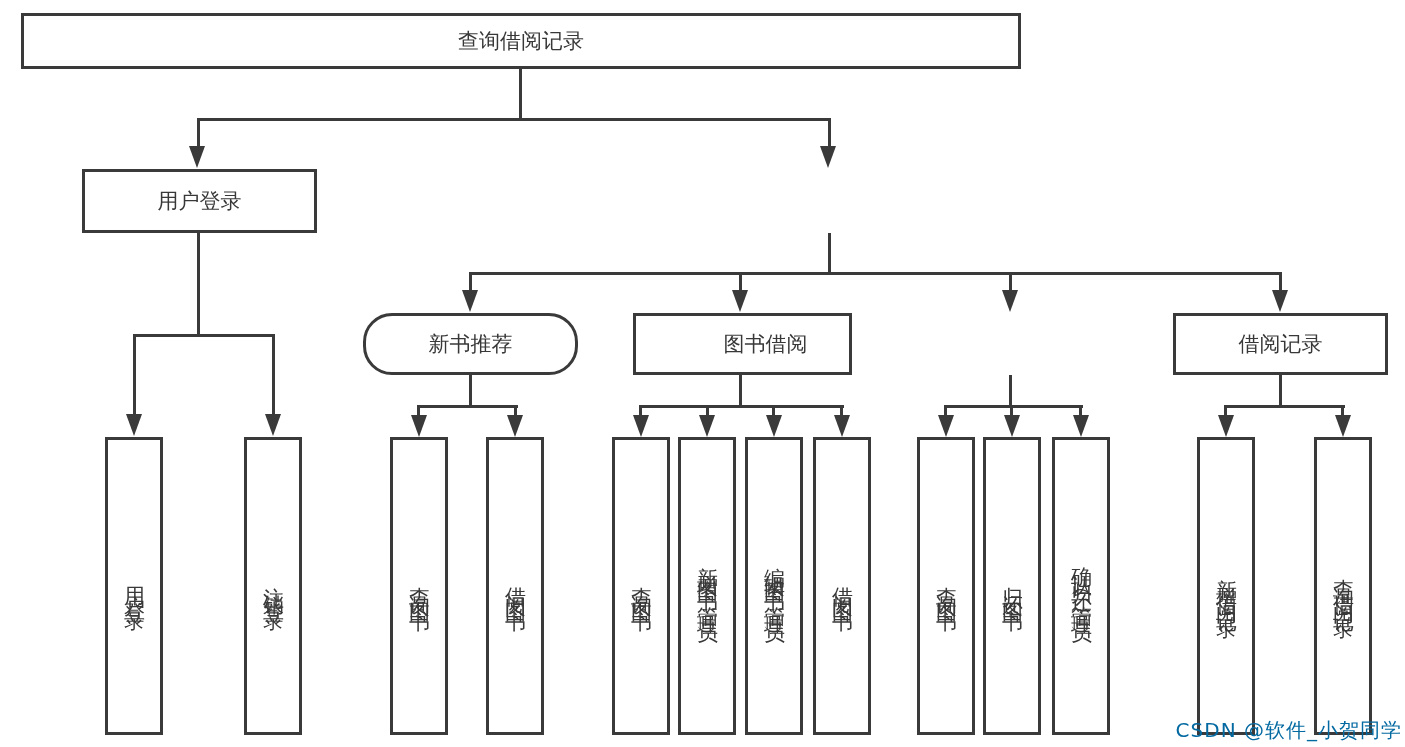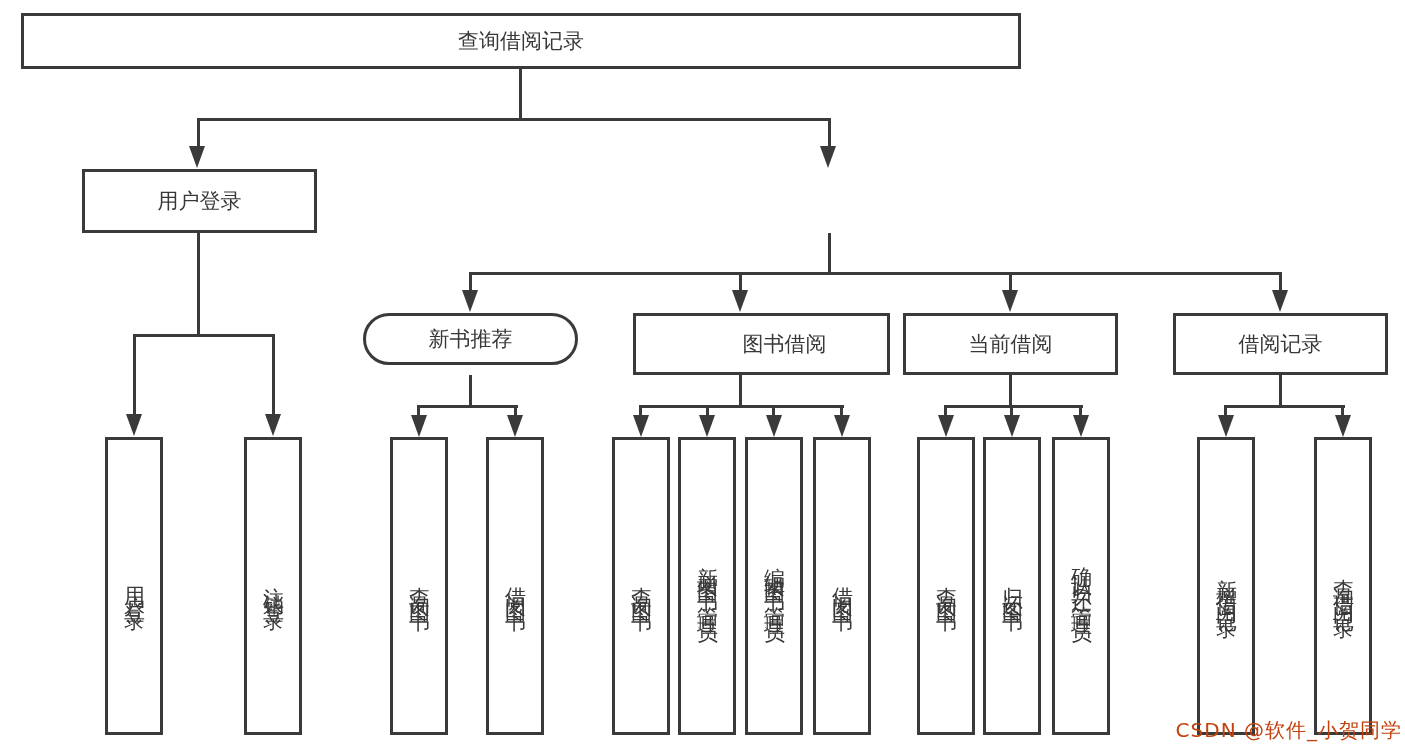--- a/index.html
+++ b/index.html
@@ -4,35 +4,34 @@
 <style>
   html,body{margin:0;padding:0;background:#fff;}
   .canvas{position:relative;width:1405px;height:747px;background:#ffffff;overflow:hidden;
           font-family:"DejaVu Sans","Liberation Sans",sans-serif;color:#333;}
   .box{position:absolute;box-sizing:border-box;border:3px solid #3a3a3a;background:#fff;
        display:flex;align-items:center;justify-content:center;font-size:21px;color:#383838;}
   .vbox span{writing-mode:vertical-rl;text-orientation:mixed;letter-spacing:8px;line-height:1;}
   .ln{position:absolute;background:#3a3a3a;}
   .ar{position:absolute;width:0;height:0;border-left:8px solid transparent;
       border-right:8px solid transparent;border-top:22px solid #3a3a3a;}
-  .watermark{position:absolute;right:3px;top:717px;font-size:20px;color:#c2410c;
+  .watermark{position:absolute;right:3px;top:717px;font-size:20px;color:#0369a1;
              letter-spacing:1px;white-space:nowrap;}
 </style>
 </head>
 <body>
 
 <div class="canvas">
 
   <div class="box" style="left:21px;top:13px;width:1000px;height:56px;">查询借阅记录</div>
 
   <div class="box" style="left:82px;top:169px;width:235px;height:64px;">用户登录</div>
 
-  <div class="box" style="left:363px;top:313px;width:215px;height:52px;border-radius:29px;">新书推荐</div>
-  <div class="box" style="left:633px;top:313px;width:257px;height:62px;padding-left:46px;">图书借阅</div>
-  <div class="box" style="left:903px;top:313px;width:215px;height:62px;">当前借阅</div>
+  <div class="box" style="left:363px;top:313px;width:215px;height:62px;border-radius:29px;">新书推荐</div>
+  <div class="box" style="left:633px;top:313px;width:219px;height:62px;padding-left:46px;">图书借阅</div>
   <div class="box" style="left:1173px;top:313px;width:215px;height:62px;">借阅记录</div>
 
   <div class="box vbox" style="left:105px;top:437px;width:58px;height:298px;">
     <span>用户登录</span>
     </div>
   <div class="box vbox" style="left:244px;top:437px;width:58px;height:298px;">
     <span>注销登录</span>
     </div>
 
   <div class="box vbox" style="left:390px;top:437px;width:58px;height:298px;">

